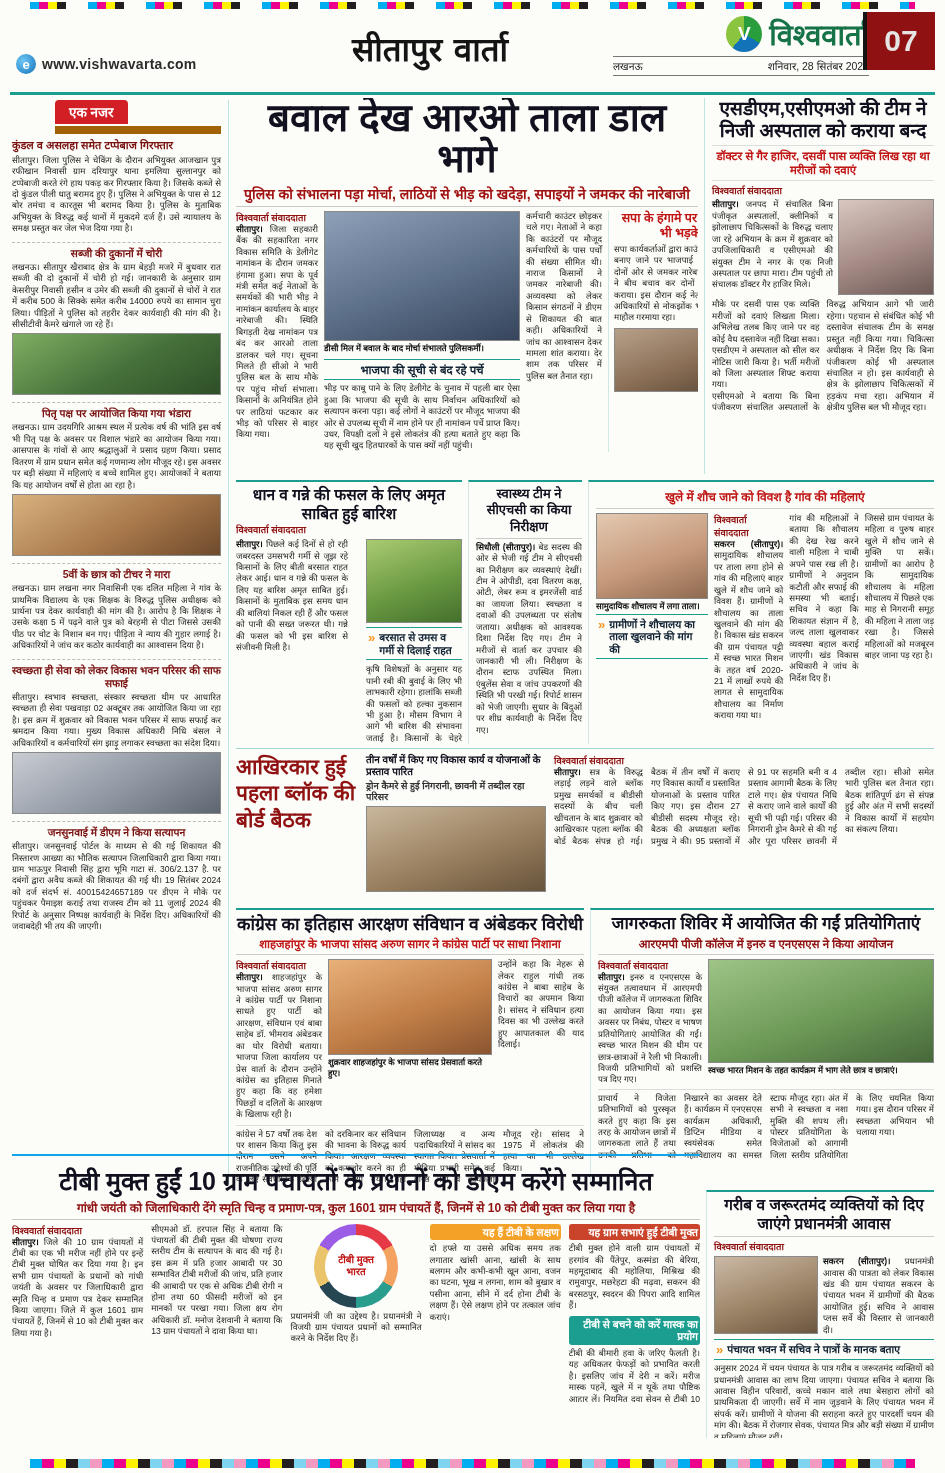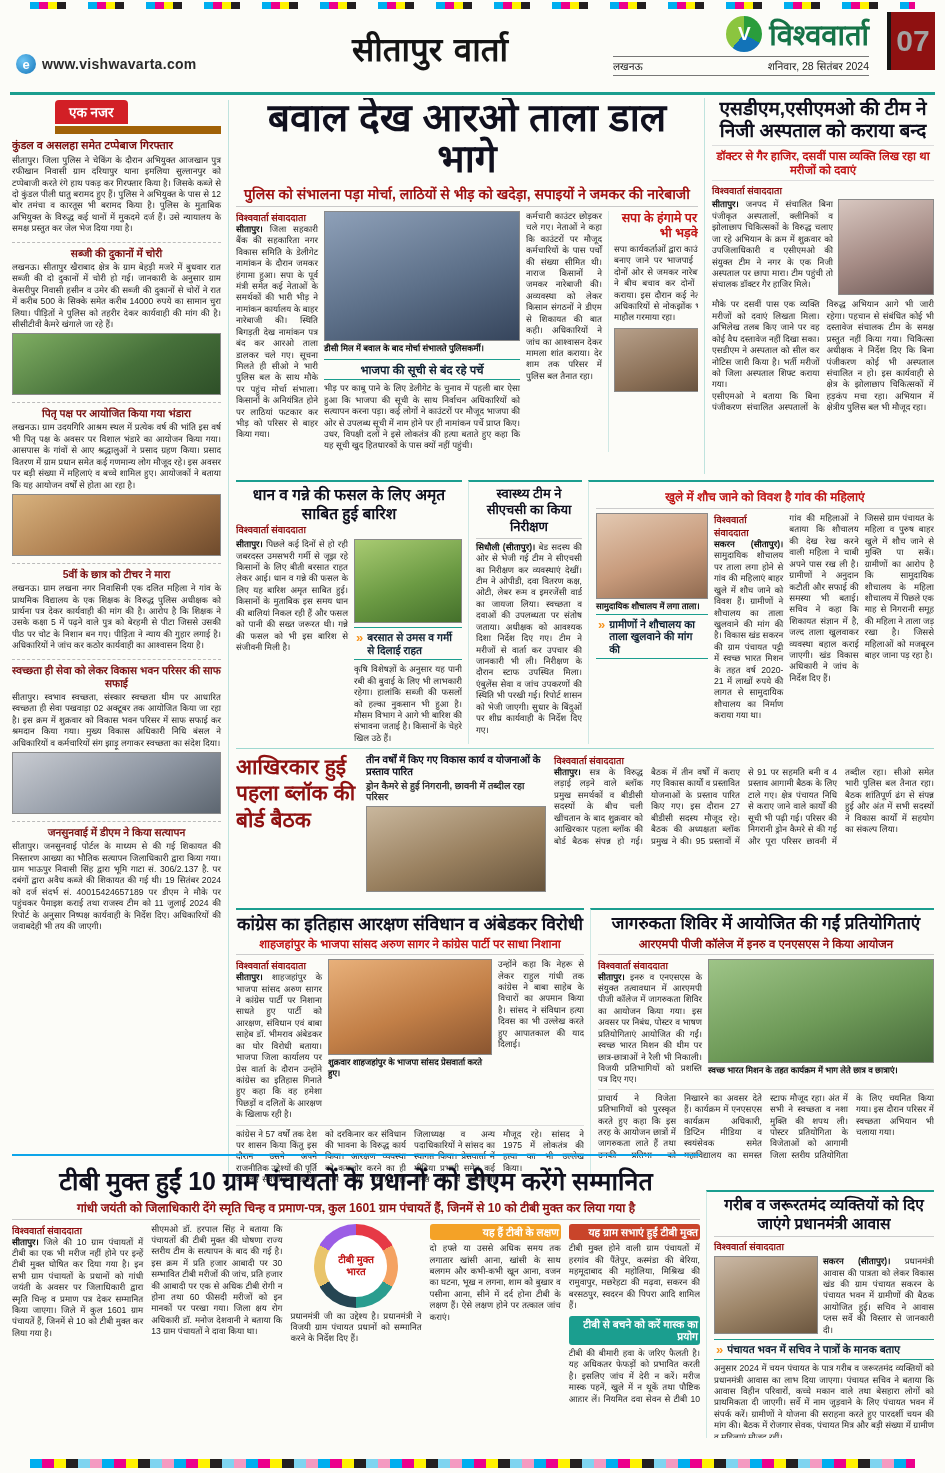--- a/index.html
+++ b/index.html
@@ -18,21 +18,21 @@
   .masthead { position:absolute; left:10px; top:12px; width:925px; height:78px; }
   .site-row { position:absolute; left:6px; top:42px; display:flex; align-items:center; gap:6px; }
   .globe { width:20px; height:20px; border-radius:50%; background:radial-gradient(circle at 35% 35%,#6ec6f5,#1273b8); color:#fff; font-size:13px; font-weight:bold; display:flex; align-items:center; justify-content:center; }
   .site-text { font-size:14px; font-weight:bold; color:#2b2b2b; letter-spacing:.3px; }
   .edition-title { position:absolute; left:255px; top:14px; width:330px; text-align:center; font-size:33px; font-weight:800; color:#141414; font-family:"DejaVu Sans",sans-serif; }
   .brand-box { position:absolute; right:66px; top:2px; width:256px; }
   .brand-row { display:flex; justify-content:flex-end; align-items:center; gap:7px; }
   .brand-logo { width:36px; height:36px; border-radius:50%; background:conic-gradient(#2a9d3c 0 120deg,#1273b8 120deg 220deg,#8bc53f 220deg 360deg); display:flex; align-items:center; justify-content:center; color:#fff; font-size:19px; font-weight:800; }
   .brand-name { font-size:29px; font-weight:800; color:#157347; }
   .brand-date-row { display:flex; justify-content:space-between; margin-top:3px; padding-top:2px; border-top:1px solid #777; border-bottom:1px solid #777; font-size:10.5px; color:#222; padding-bottom:2px; }
-  .pageno { position:absolute; right:0; top:0; width:48px; height:58px; background:#8f1111; border-left:4px solid #151515; color:#a3a3a3; font-size:30px; font-weight:800; display:flex; align-items:center; justify-content:center; }
+  .pageno { position:absolute; right:0; top:0; width:72px; height:58px; background:#8f1111; border-left:4px solid #151515; color:#e5e5e5; font-size:30px; font-weight:800; display:flex; align-items:center; justify-content:center; }
   .mast-rule { position:absolute; left:10px; top:92px; width:925px; height:3px; background:#1b9e8f; }
 
   
   .sec { position:absolute; overflow:hidden; }
   .bt { font-size:8.6px; line-height:1.33; text-align:justify; color:#222; }
   .dl { font-weight:bold; color:#111; }
   .byline { font-size:9.5px; font-weight:bold; color:#8f1111; }
   .photo { position:relative; border:1px solid #8a8a8a; background:#9aa5b0; }
   .cap { font-size:8.4px; font-weight:bold; color:#111; padding:2px 0; line-height:1.25; }
   .callout { border-top:1.5px solid #1b9e8f; border-bottom:1.5px solid #1b9e8f; padding:3px 2px; display:flex; gap:4px; align-items:flex-start; }
@@ -69,21 +69,21 @@
   .sec-hospital { left:704px; top:98px; width:230px; height:376px; border-left:1px solid #bfe3de; padding-left:7px; }
   .hosp-hl { font-size:19px; font-weight:800; color:#10101e; line-height:1.15; text-align:center; }
   .hosp-sub { font-size:11.5px; font-weight:800; color:#c01616; text-align:center; line-height:1.25; margin:3px 0; border-top:1px solid #ddd; border-bottom:1px solid #ddd; padding:3px 0; }
   .hosp-row { display:flex; gap:5px; margin-top:2px; }
   .ph-hosp { width:96px; height:96px; flex:none; background:linear-gradient(160deg,#d8c7c0,#a58b85 55%,#6e5a57); }
   .cols2 { column-count:2; column-gap:7px; margin-top:4px; }
 
   
   .sec-rain { left:236px; top:480px; width:226px; height:264px; padding-top:4px; border-top:2px solid #1b9e8f; }
   .rain-hl { font-size:15.5px; font-weight:800; color:#10101e; text-align:center; line-height:1.2; }
-  .rain-row { display:flex; gap:6px; margin-top:3px;justify-content:center; }
+  .rain-row { display:flex; gap:18px; margin-top:3px;justify-content:center; }
   .ph-paddy { width:100%; height:84px; background:linear-gradient(160deg,#a9cb72,#6b9a43 55%,#44702b); }
 
   
   .sec-health { left:468px; top:480px; width:114px; height:264px; padding:4px 0 0 7px; border-top:2px solid #1b9e8f; border-left:1px solid #cfe8e4; }
   .health-hl { font-size:13px; font-weight:800; text-align:center; color:#10101e; line-height:1.25; border-bottom:1px solid #c9c9c9; padding-bottom:3px; margin-bottom:3px; }
 
   
   .sec-toilet { left:588px; top:480px; width:346px; height:264px; padding:4px 0 0 7px; border-top:2px solid #1b9e8f; border-left:1px solid #cfe8e4; }
   .toilet-hl { font-size:19px; font-weight:800; color:#10101e; text-align:center; line-height:1.15; }
   .toilet-sub { font-size:12px; font-weight:800; color:#c01616; text-align:center; border-bottom:1px solid #ccc; padding:2px 0 3px; margin-bottom:4px; }

